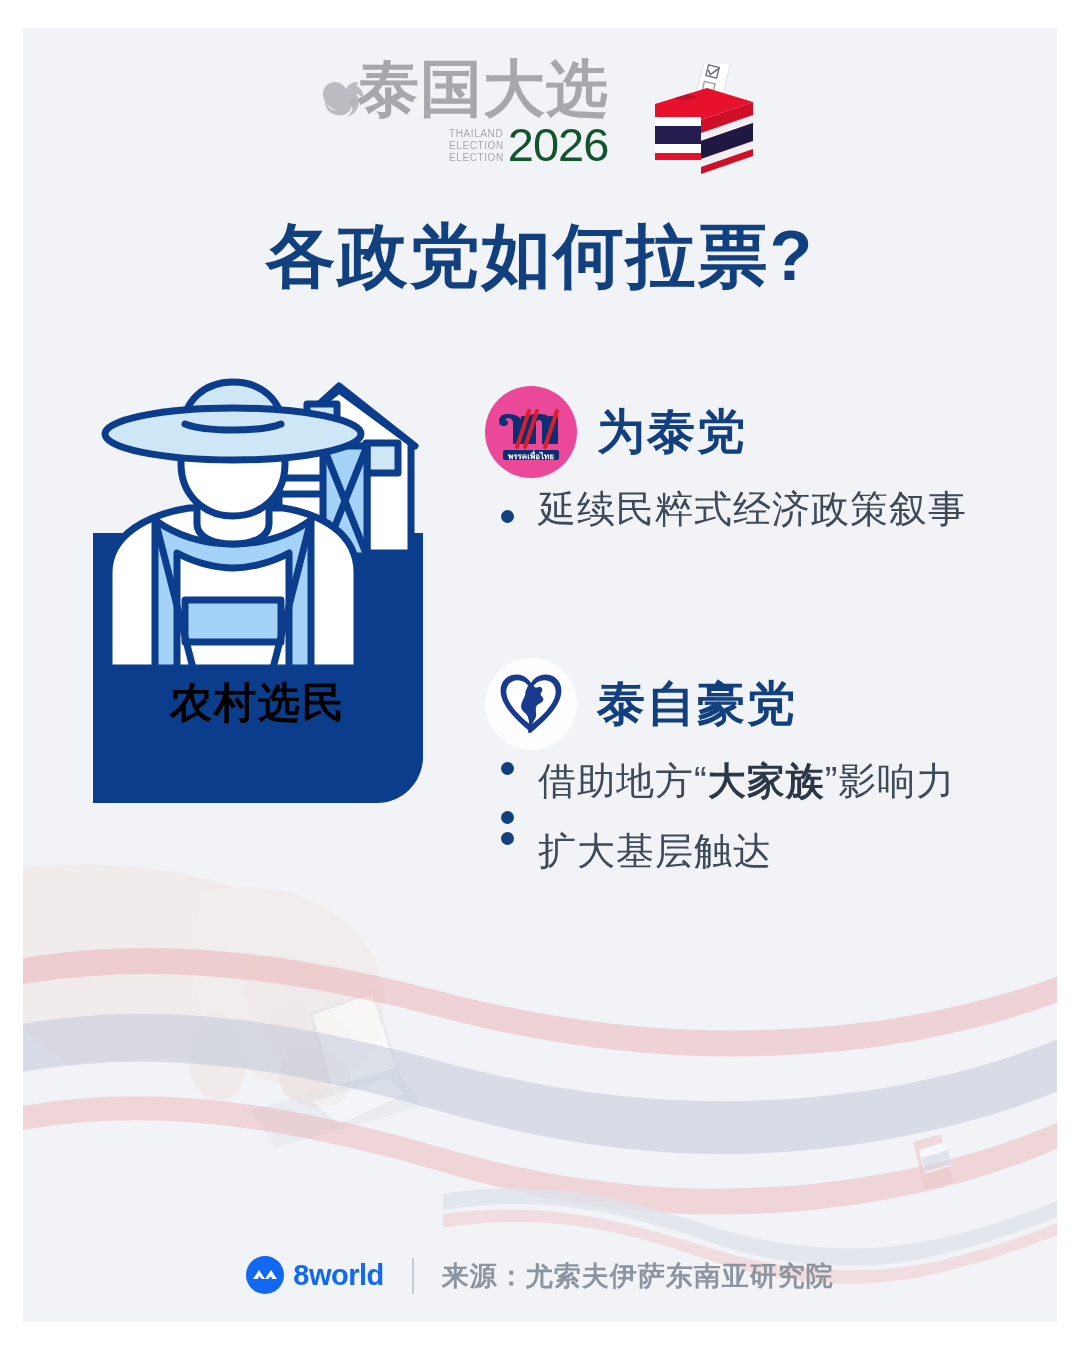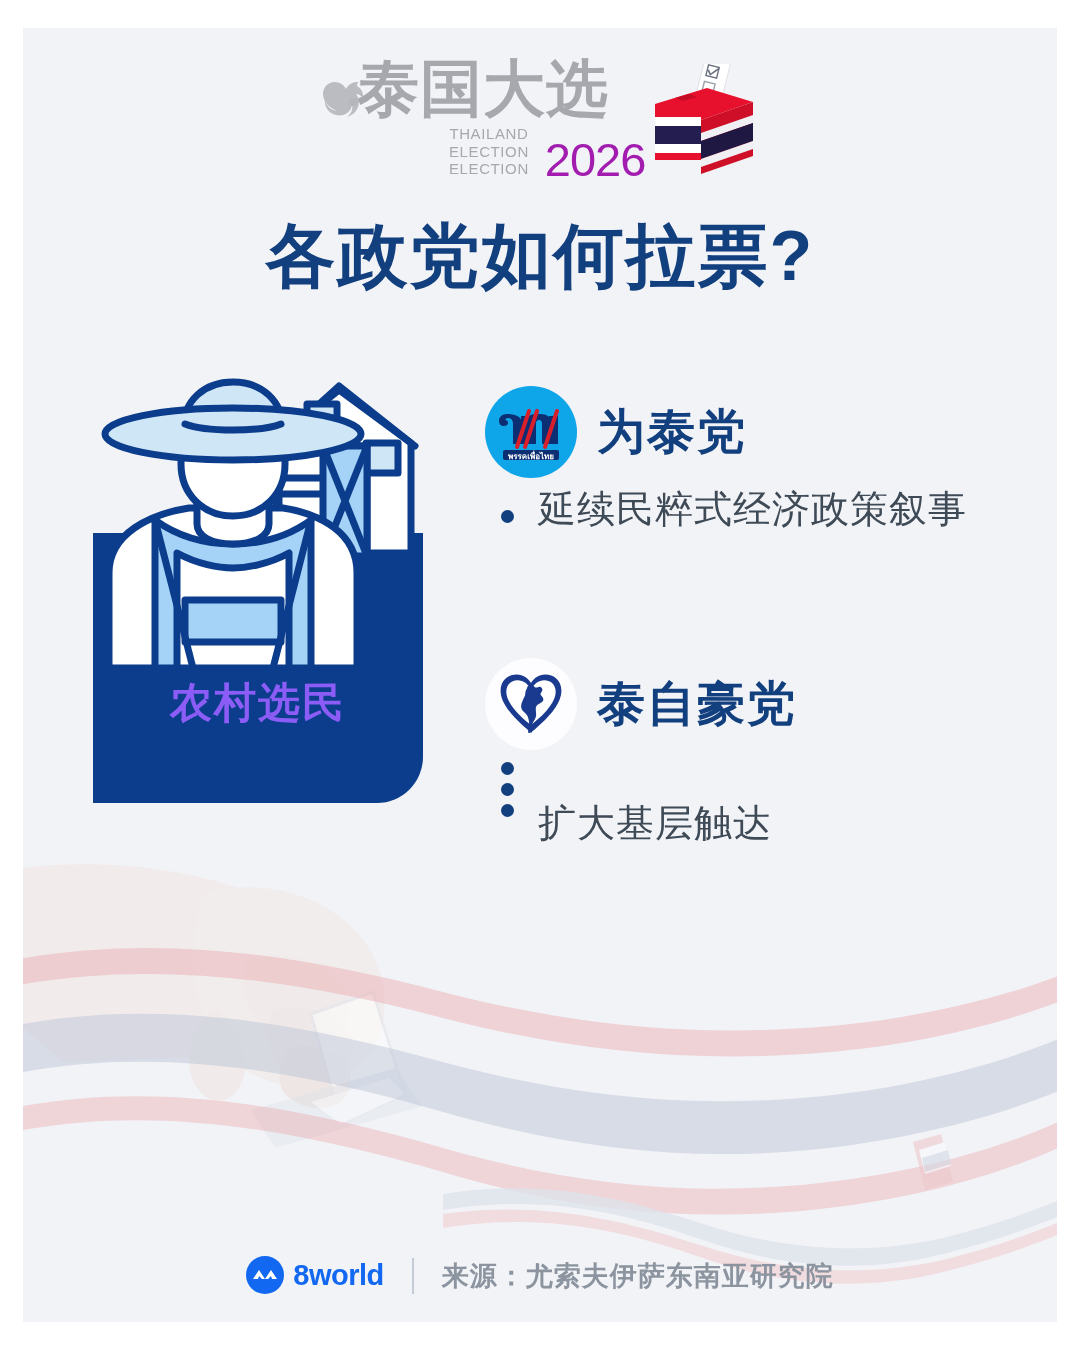--- a/index.html
+++ b/index.html
@@ -59,32 +59,32 @@
     width: 46px;
     height: 44px;
   }
   .logo-sub {
     display: flex;
     align-items: flex-end;
     margin-top: 5px;
     padding-left: 126px;
   }
   .logo-sub-text {
-    font-size: 15px;
+    font-size: 10px;
     color: #a6a8ad;
     line-height: 1.18;
-    text-align: center;
+    text-align: left;
     letter-spacing: 0.6px;
     margin-bottom: 2px;
   }
   .logo-year {
     font-size: 47px;
-    color: #a21caf;
+    color: #14532d;
     line-height: 0.86;
-    margin-left: 16px;
+    margin-left: 4px;
     font-weight: 400;
     letter-spacing: -1px;
   }
   .ballot-box {
     position: relative;
     width: 122px;
     height: 120px;
     margin-left: 18px;
     margin-top: 6px;
   }
@@ -125,21 +125,21 @@
     top: 0;
     width: 330px;
     height: 300px;
   }
   .voter-label {
     position: absolute;
     left: 0;
     bottom: 72px;
     width: 330px;
     text-align: center;
-    color: #8b5cf6;
+    color: #000000;
     font-size: 42px;
     font-weight: bold;
     letter-spacing: 2px;
   }
 
   
   .party {
     position: absolute;
     left: 462px;
     width: 560px;
@@ -149,21 +149,21 @@
 
   .party-head {
     display: flex;
     align-items: center;
     height: 96px;
   }
   .party-badge {
     width: 92px;
     height: 92px;
     border-radius: 50%;
-    background: #0ea5e9;
+    background: #ec4899;
     display: flex;
     align-items: center;
     justify-content: center;
     flex: none;
   }
   .party-badge-2 { background: #fdfdff; }
   .party-name {
     font-size: 48px;
     font-weight: bold;
     color: #123f7e;
@@ -408,20 +408,21 @@
 
           <path d="M40 62 L40 70" stroke="#1a3a8f" stroke-width="2" fill="none"></path>
         </svg>
       </div>
       <div class="party-name">泰自豪党</div>
     </div>
 
     <div class="bullets">
       <div class="bullet-row">
         <span class="bullet-dot"></span>
+        <span class="bullet-text"><span>借助地方“</span><b>大家族</b><span>”影响力</span></span>
       </div>
       <div class="bullet-row">
         <span class="bullet-dot"></span>
       </div>
       <div class="bullet-row">
         <span class="bullet-dot"></span>
         <span class="bullet-text">扩大基层触达</span>
       </div>
     </div>
   </div>

